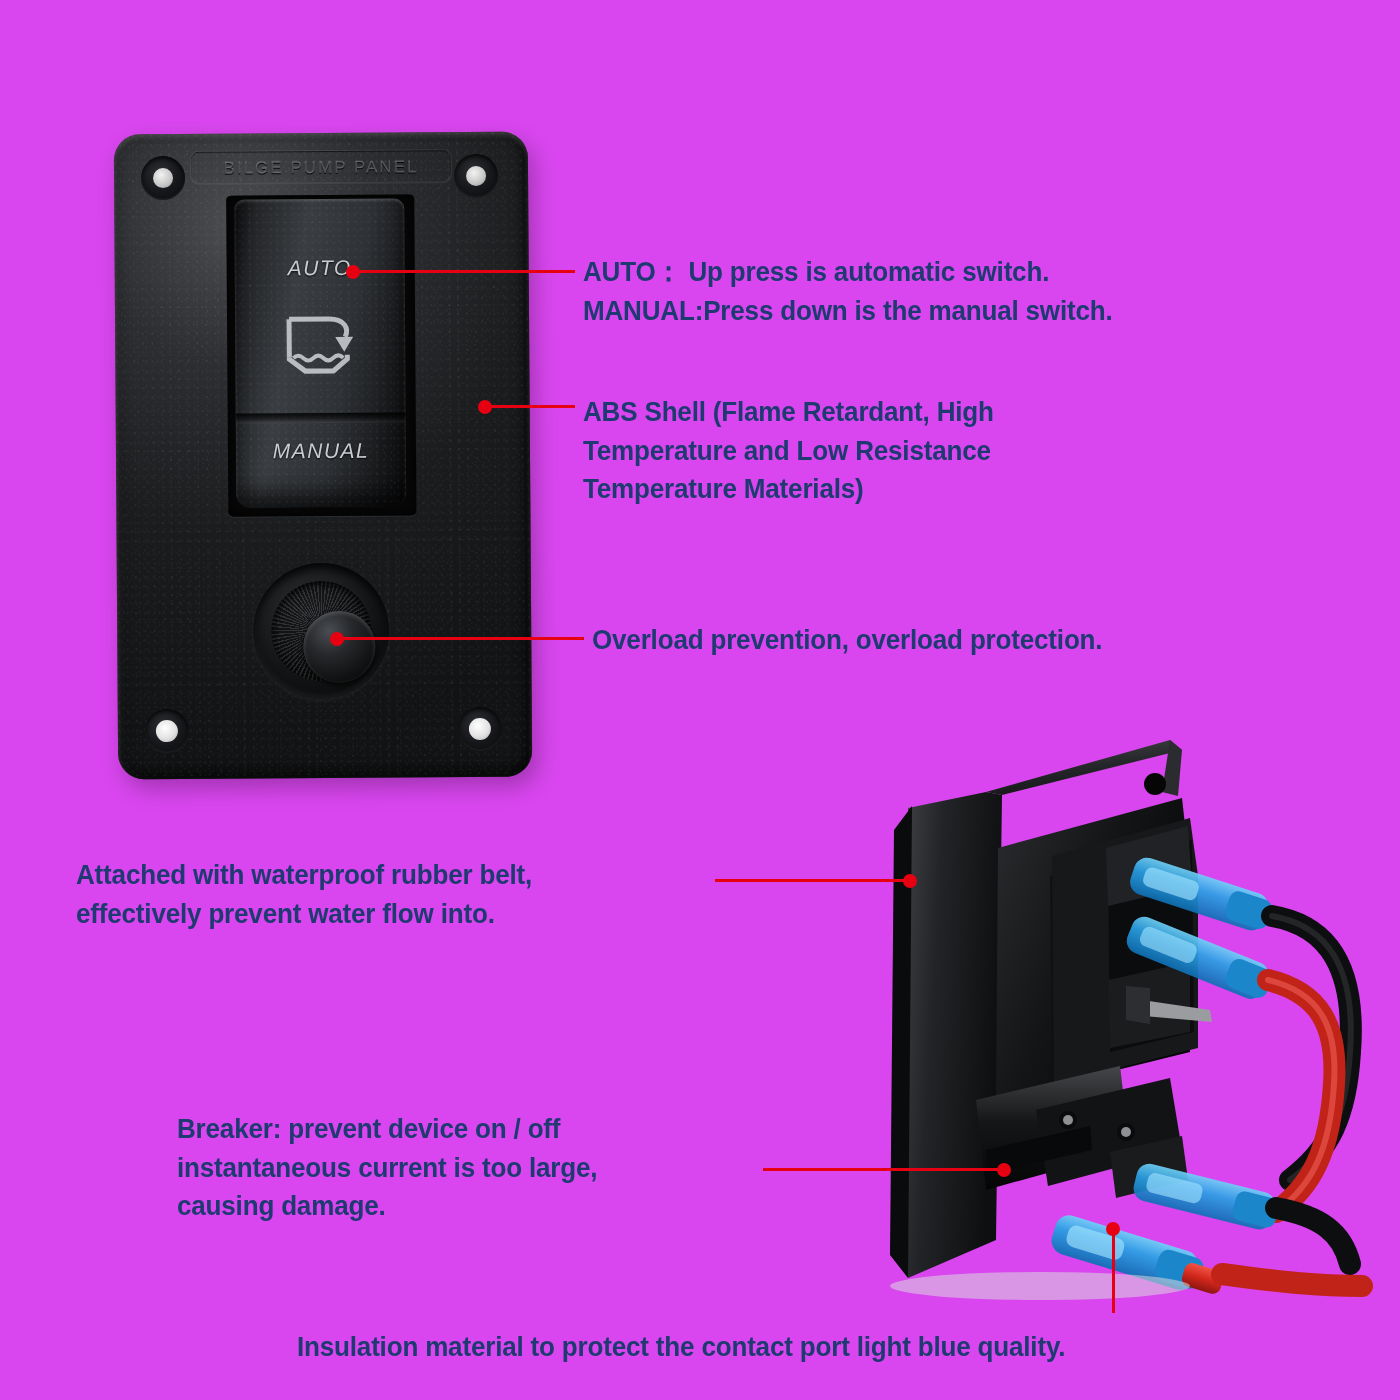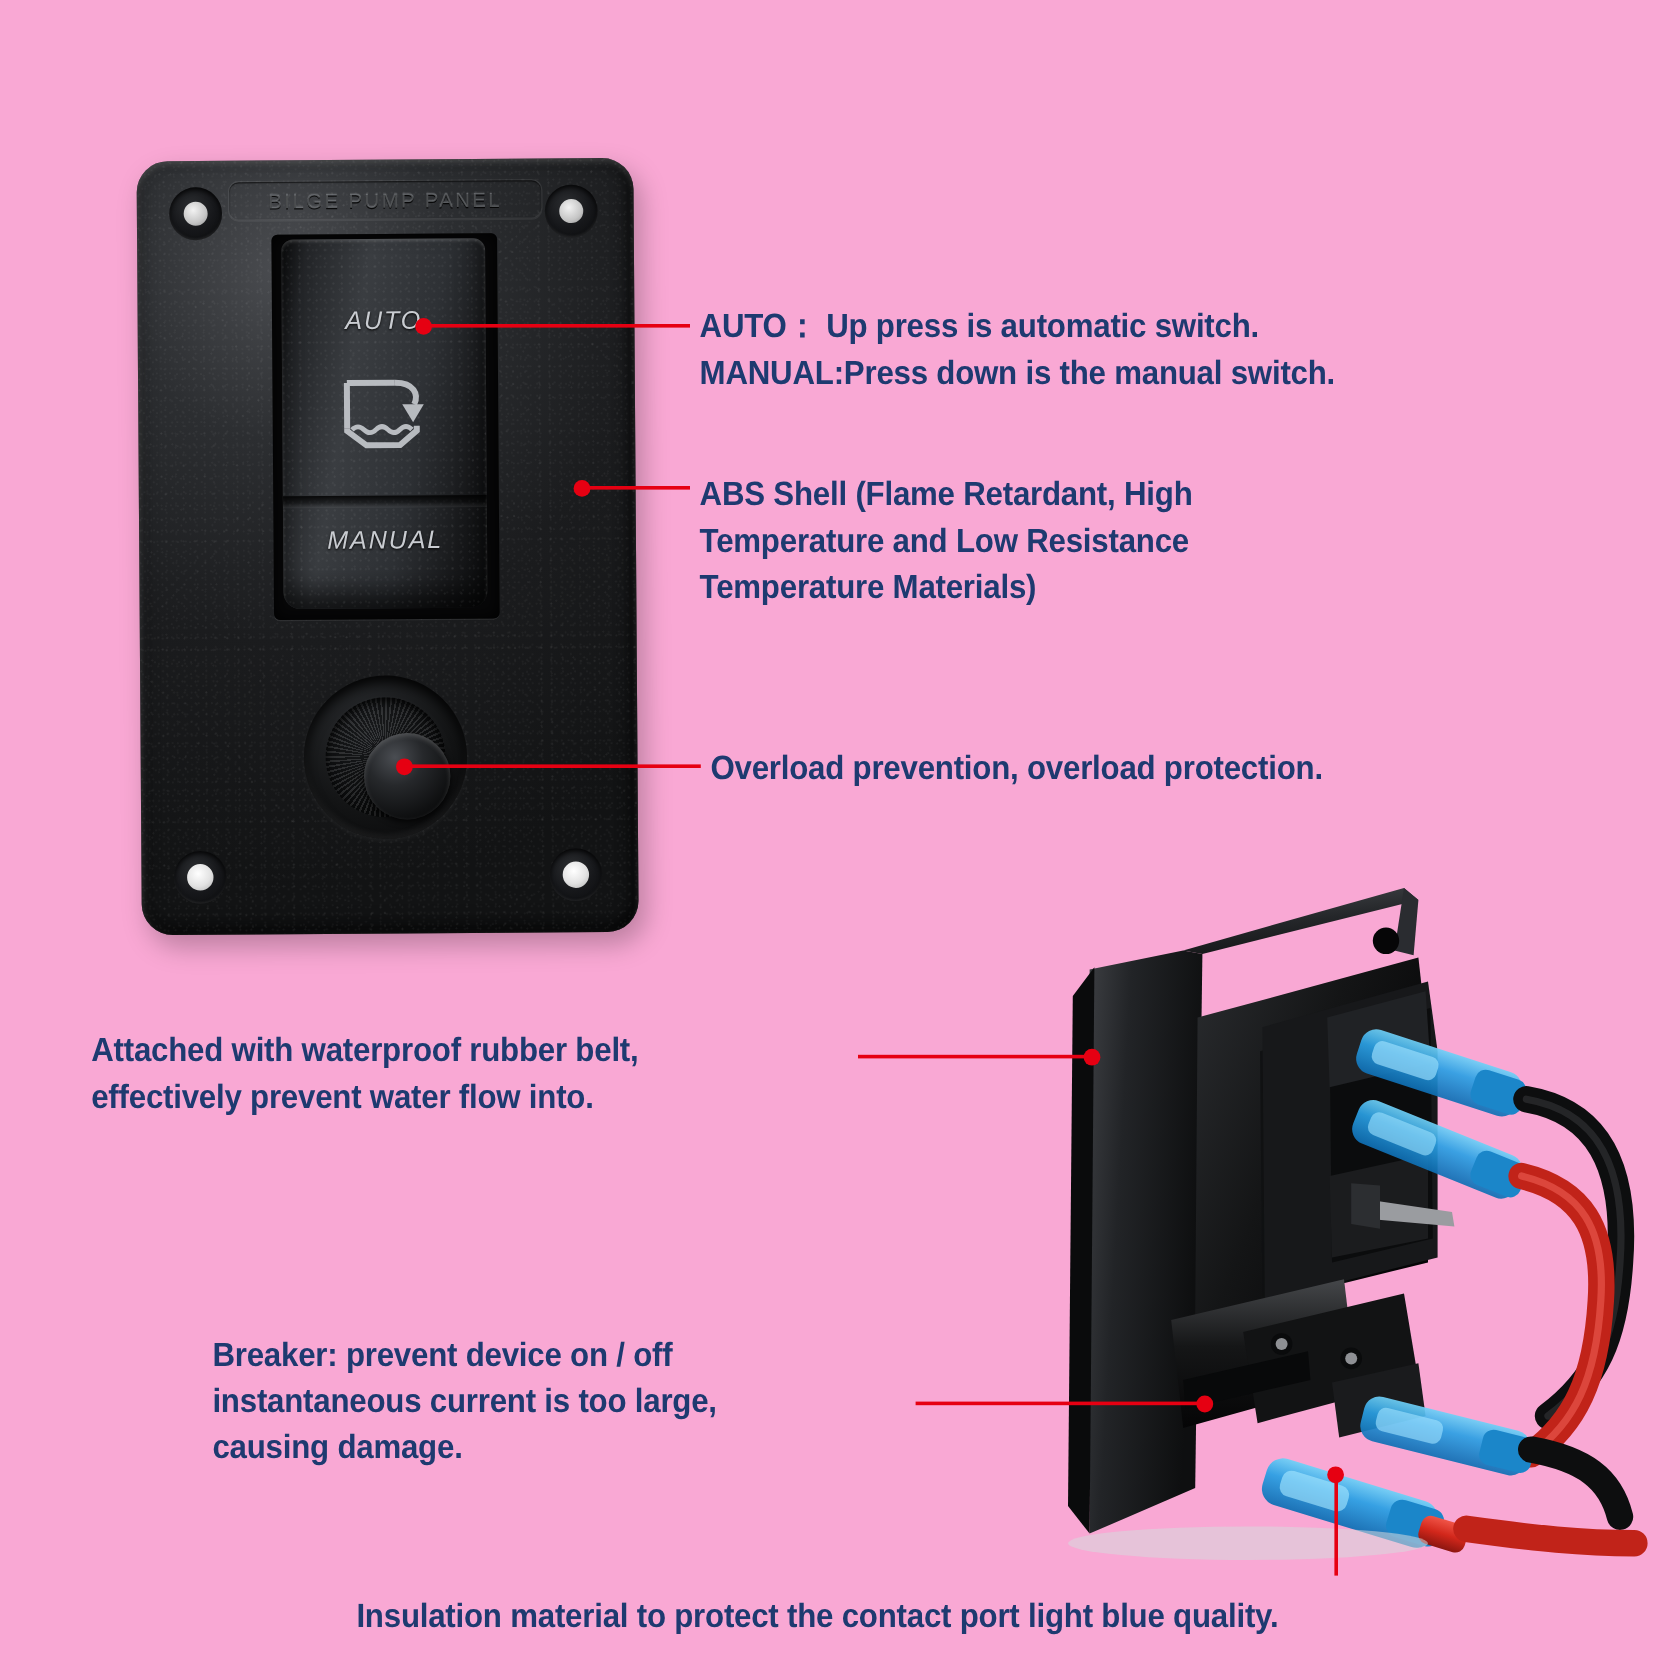--- a/index.html
+++ b/index.html
@@ -9,21 +9,21 @@
     padding: 0;
     background: #ffffff;
   }
   body {
     font-family: "Liberation Sans", sans-serif;
   }
   #stage {
     position: relative;
     width: 1400px;
     height: 1400px;
-    background: #f9a8d4;
+    background: #d946ef;
     overflow: hidden;
   }
 
   
   .callout {
     position: absolute;
     color: #1e3a70;
     font-family: "Liberation Sans", sans-serif;
     font-weight: bold;
     font-stretch: condensed;

